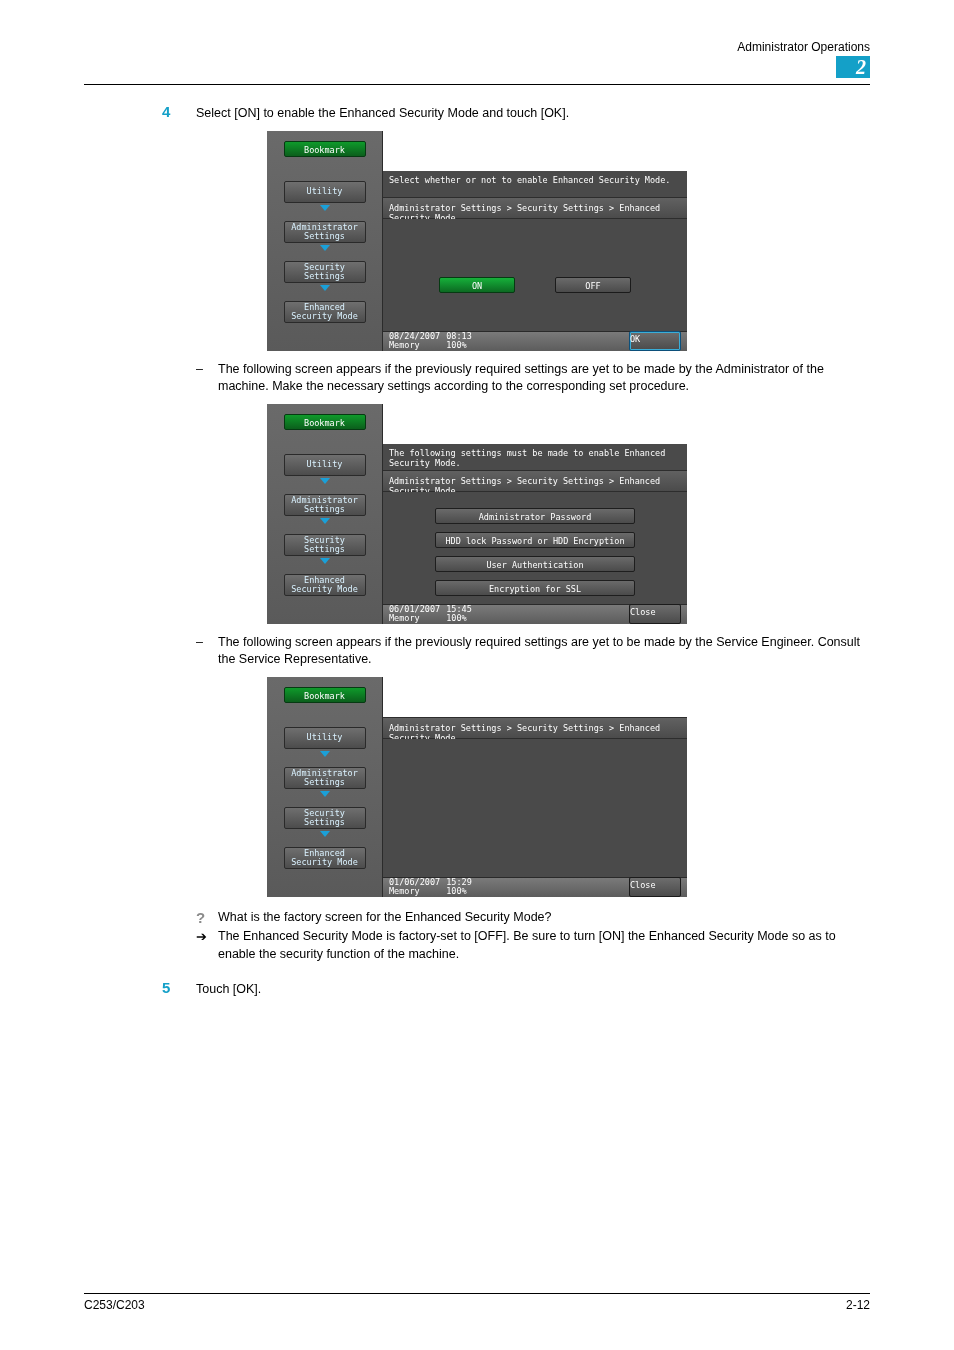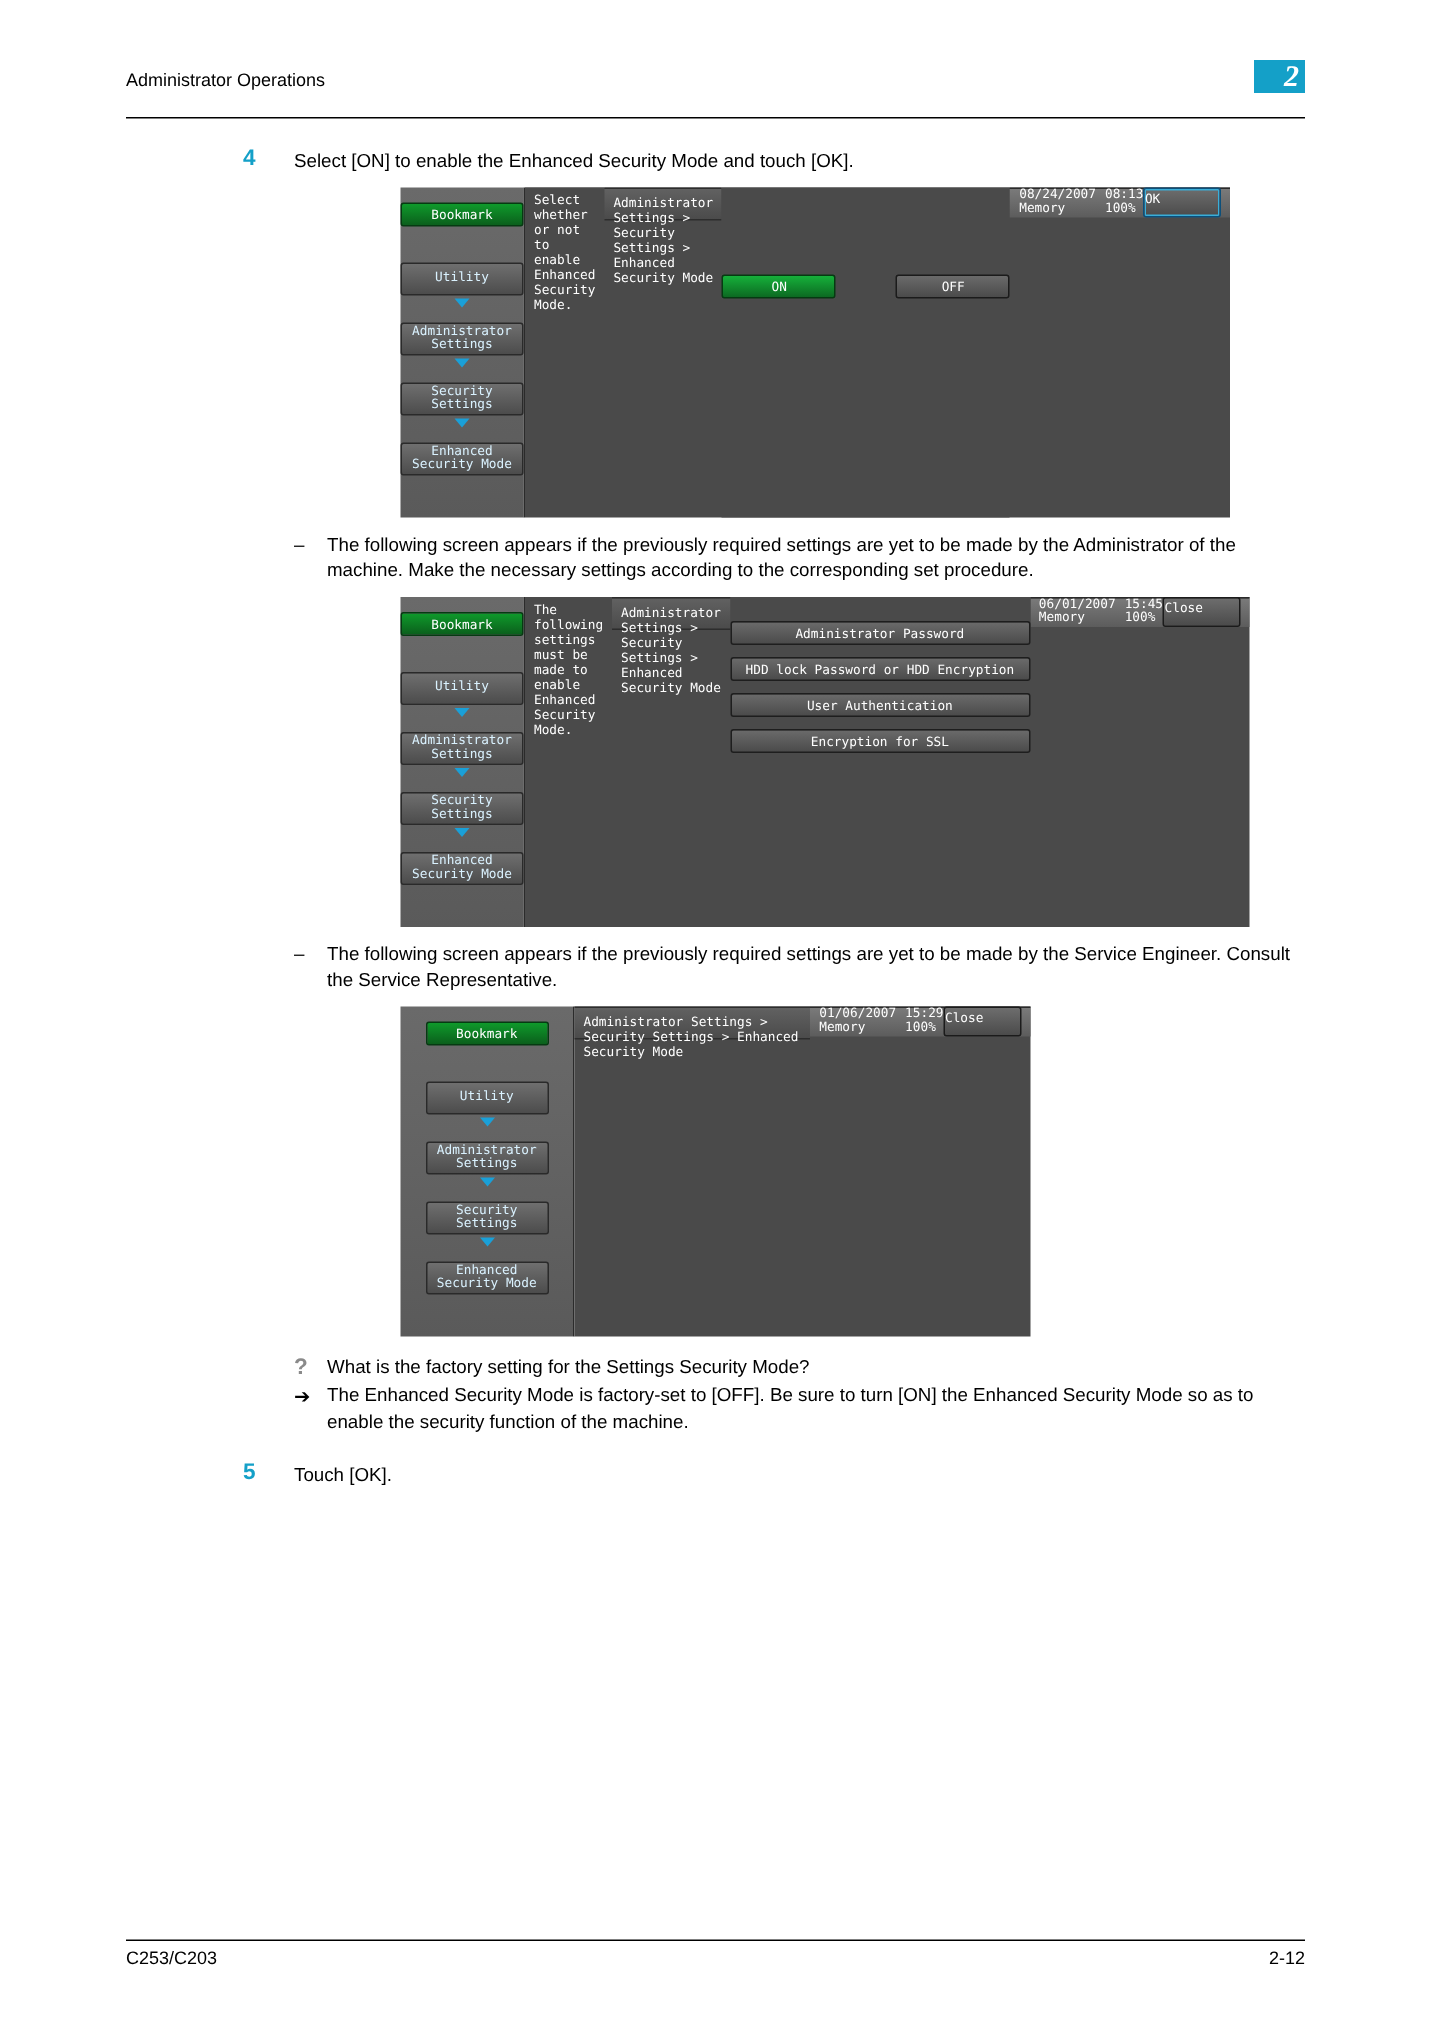--- a/index.html
+++ b/index.html
@@ -17,21 +17,22 @@
     position: relative;
   }
   .rule {
     border-bottom: 1px solid #000;
     margin-bottom: 2px;
   }
   .header-row {
     display: flex;
     justify-content: space-between;
     align-items: flex-end;
-    margin-bottom: 16px;
+    margin-bottom: 6px;
+    flex-direction: column;
   }
   .header-title {
     font-size: 12px;
     color: #000;
     padding-bottom: 2px;
   }
   .chapter-badge {
     background: #14a0c8;
     color: #fff;
     font-weight: bold;
@@ -144,22 +145,23 @@
     width: 0; height: 0;
     border-left: 5px solid transparent;
     border-right: 5px solid transparent;
     border-top: 6px solid #1aa0d8;
     margin: 2px 0;
   }
   .panel-right {
     flex: 1;
     background: #4a4a4a;
     display: flex;
-    flex-direction: row;
+    flex-direction: column;
     position: relative;
+    margin-top: 40px;
   }
   .panel-msg {
     height: 26px;
     padding: 4px 6px 0 6px;
     background: #4a4a4a;
     color: #fff;
   }
   .panel-path {
     height: 22px;
     background: linear-gradient(#616161,#4b4b4b);
@@ -376,21 +378,21 @@
             </div>
           </div>
           <div class="sbtn">Close</div>
         </div>
       </div>
     </div>
   </div>
 
   <div class="qa-row" style="margin-top:12px;">
     <div class="qa-icon">?</div>
-    <div class="qa-text">What is the factory setting for the Settings Security Mode?</div>
+    <div class="qa-text">What is the factory screen for the Enhanced Security Mode?</div>
   </div>
   <div class="qa-row">
     <div class="qa-arrow">➔</div>
     <div class="qa-text">The Enhanced Security Mode is factory-set to [OFF]. Be sure to turn [ON] the Enhanced Security Mode so as to enable the security function of the machine.</div>
   </div>
 
   <div class="step-row" style="margin-top:16px;">
     <div class="step-num">5</div>
     <div class="step-text">Touch [OK].</div>
   </div>

